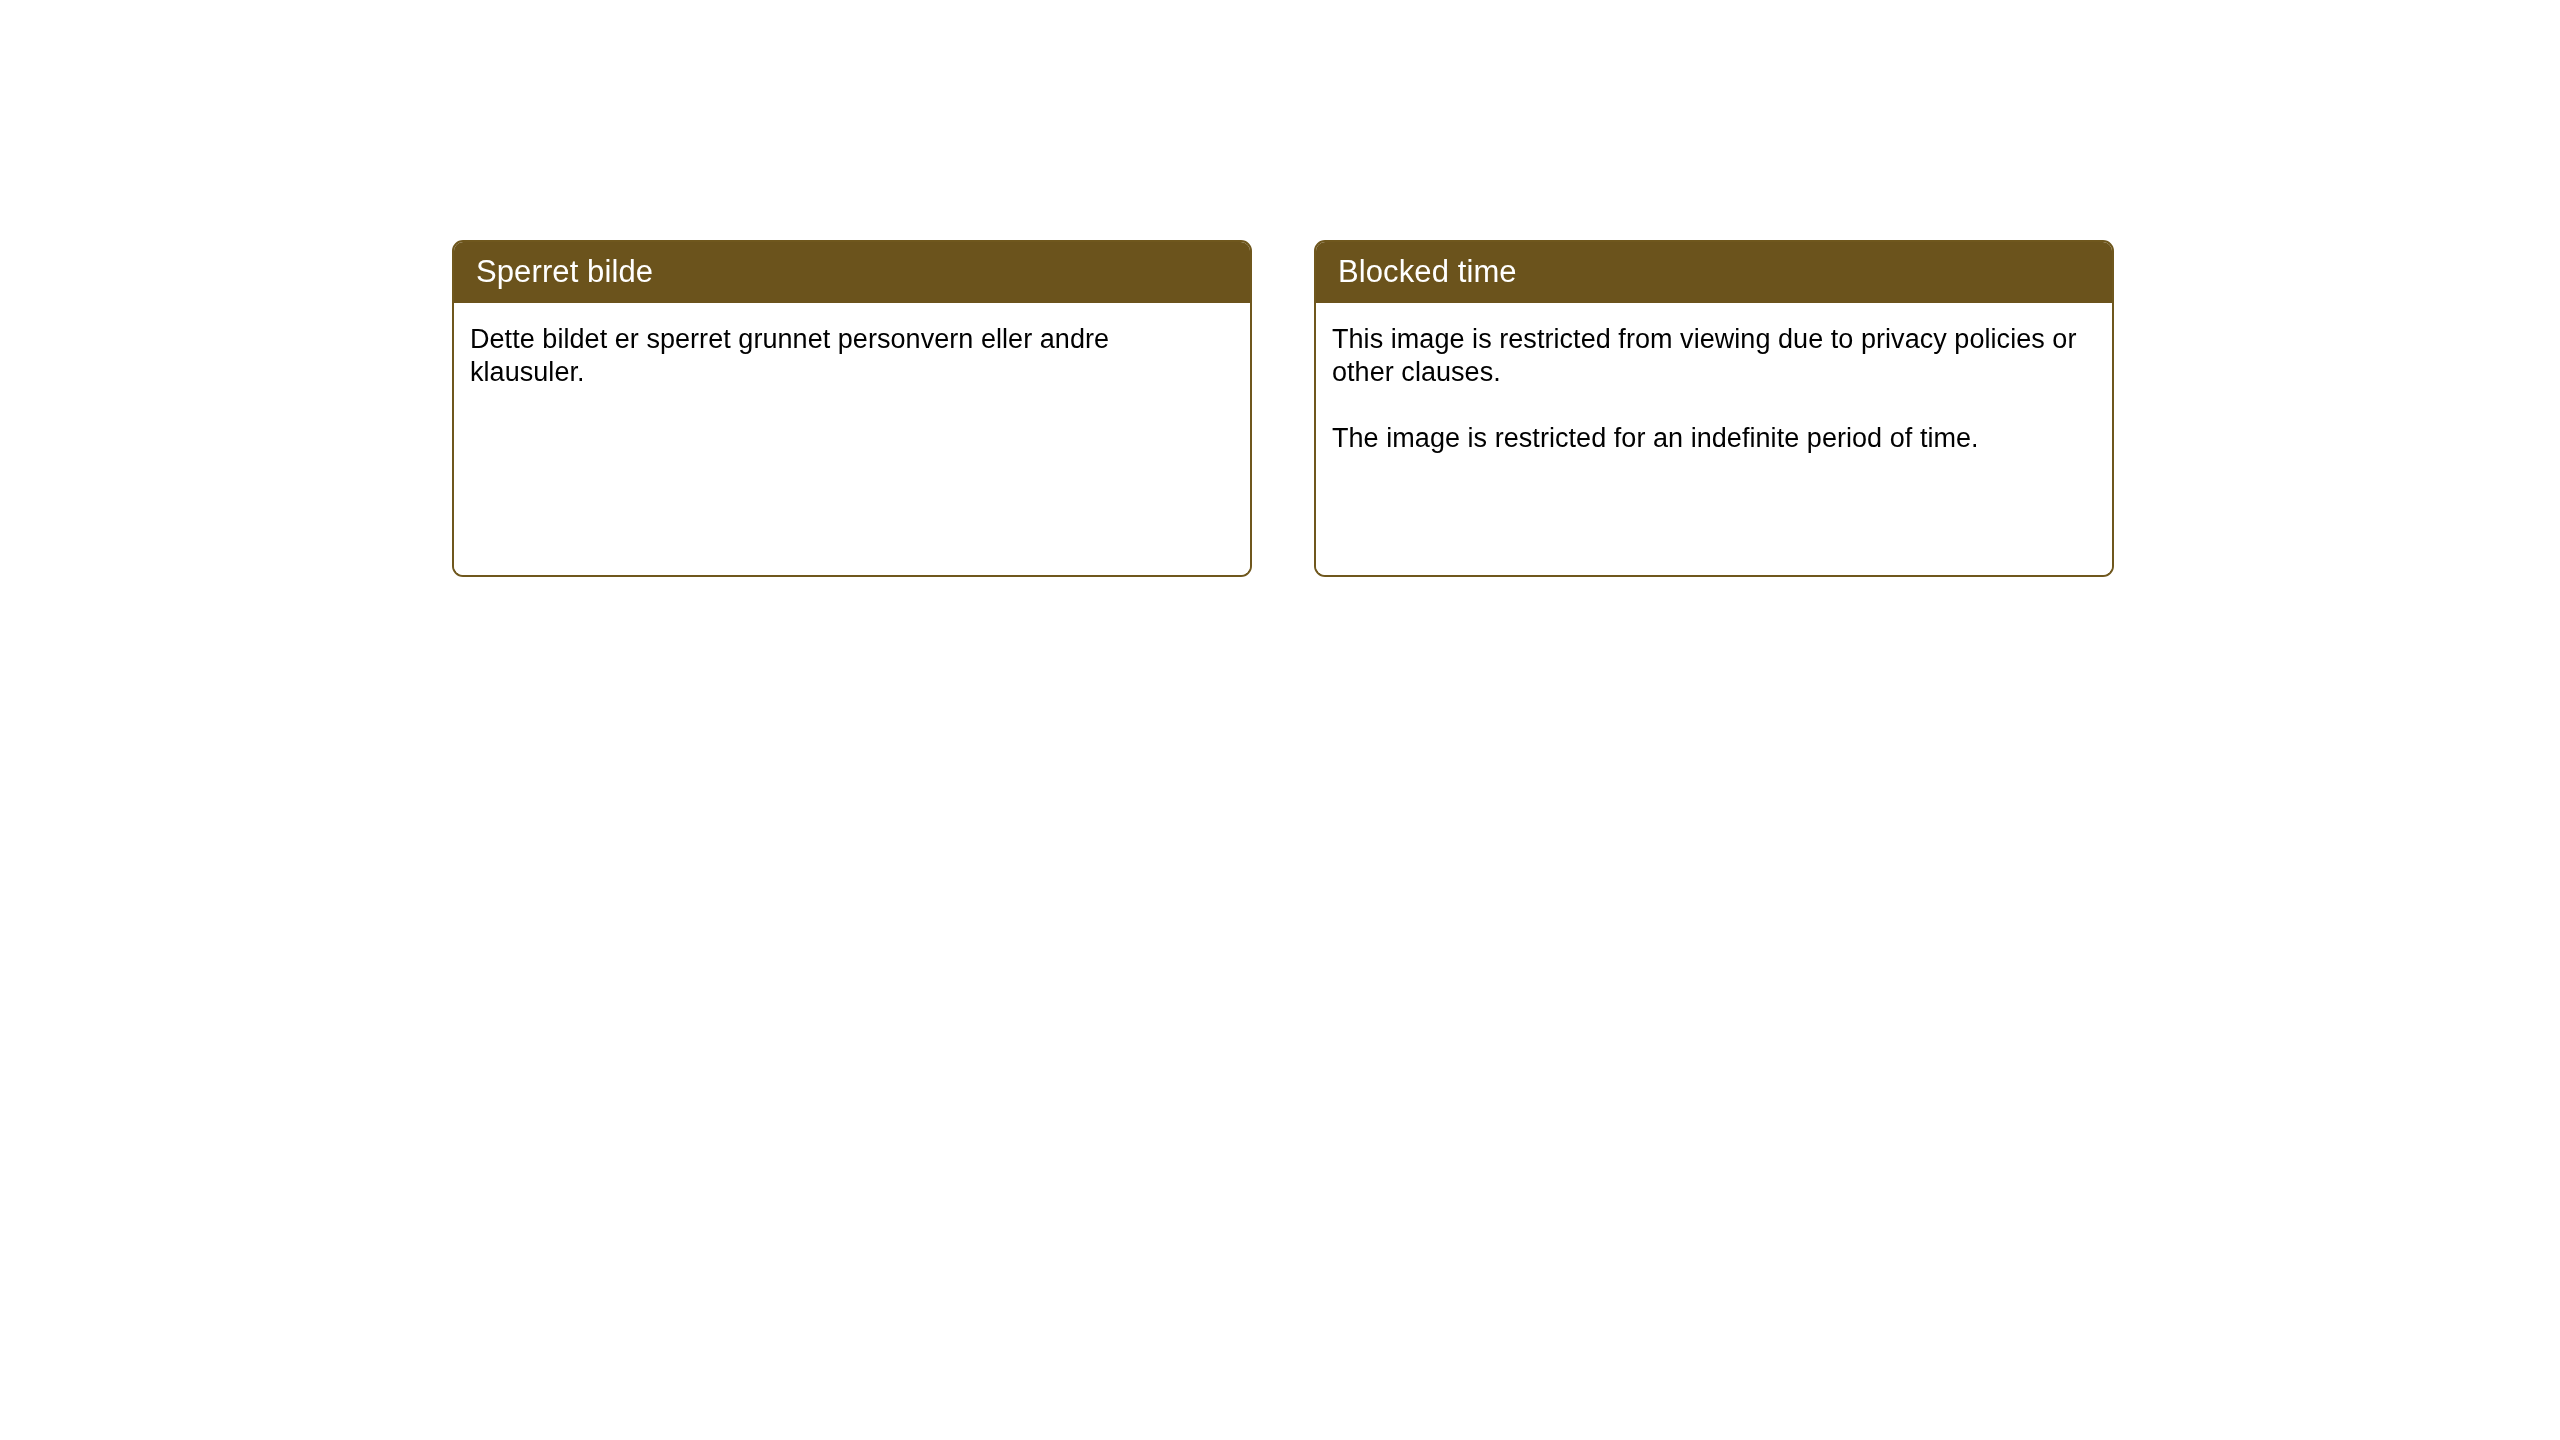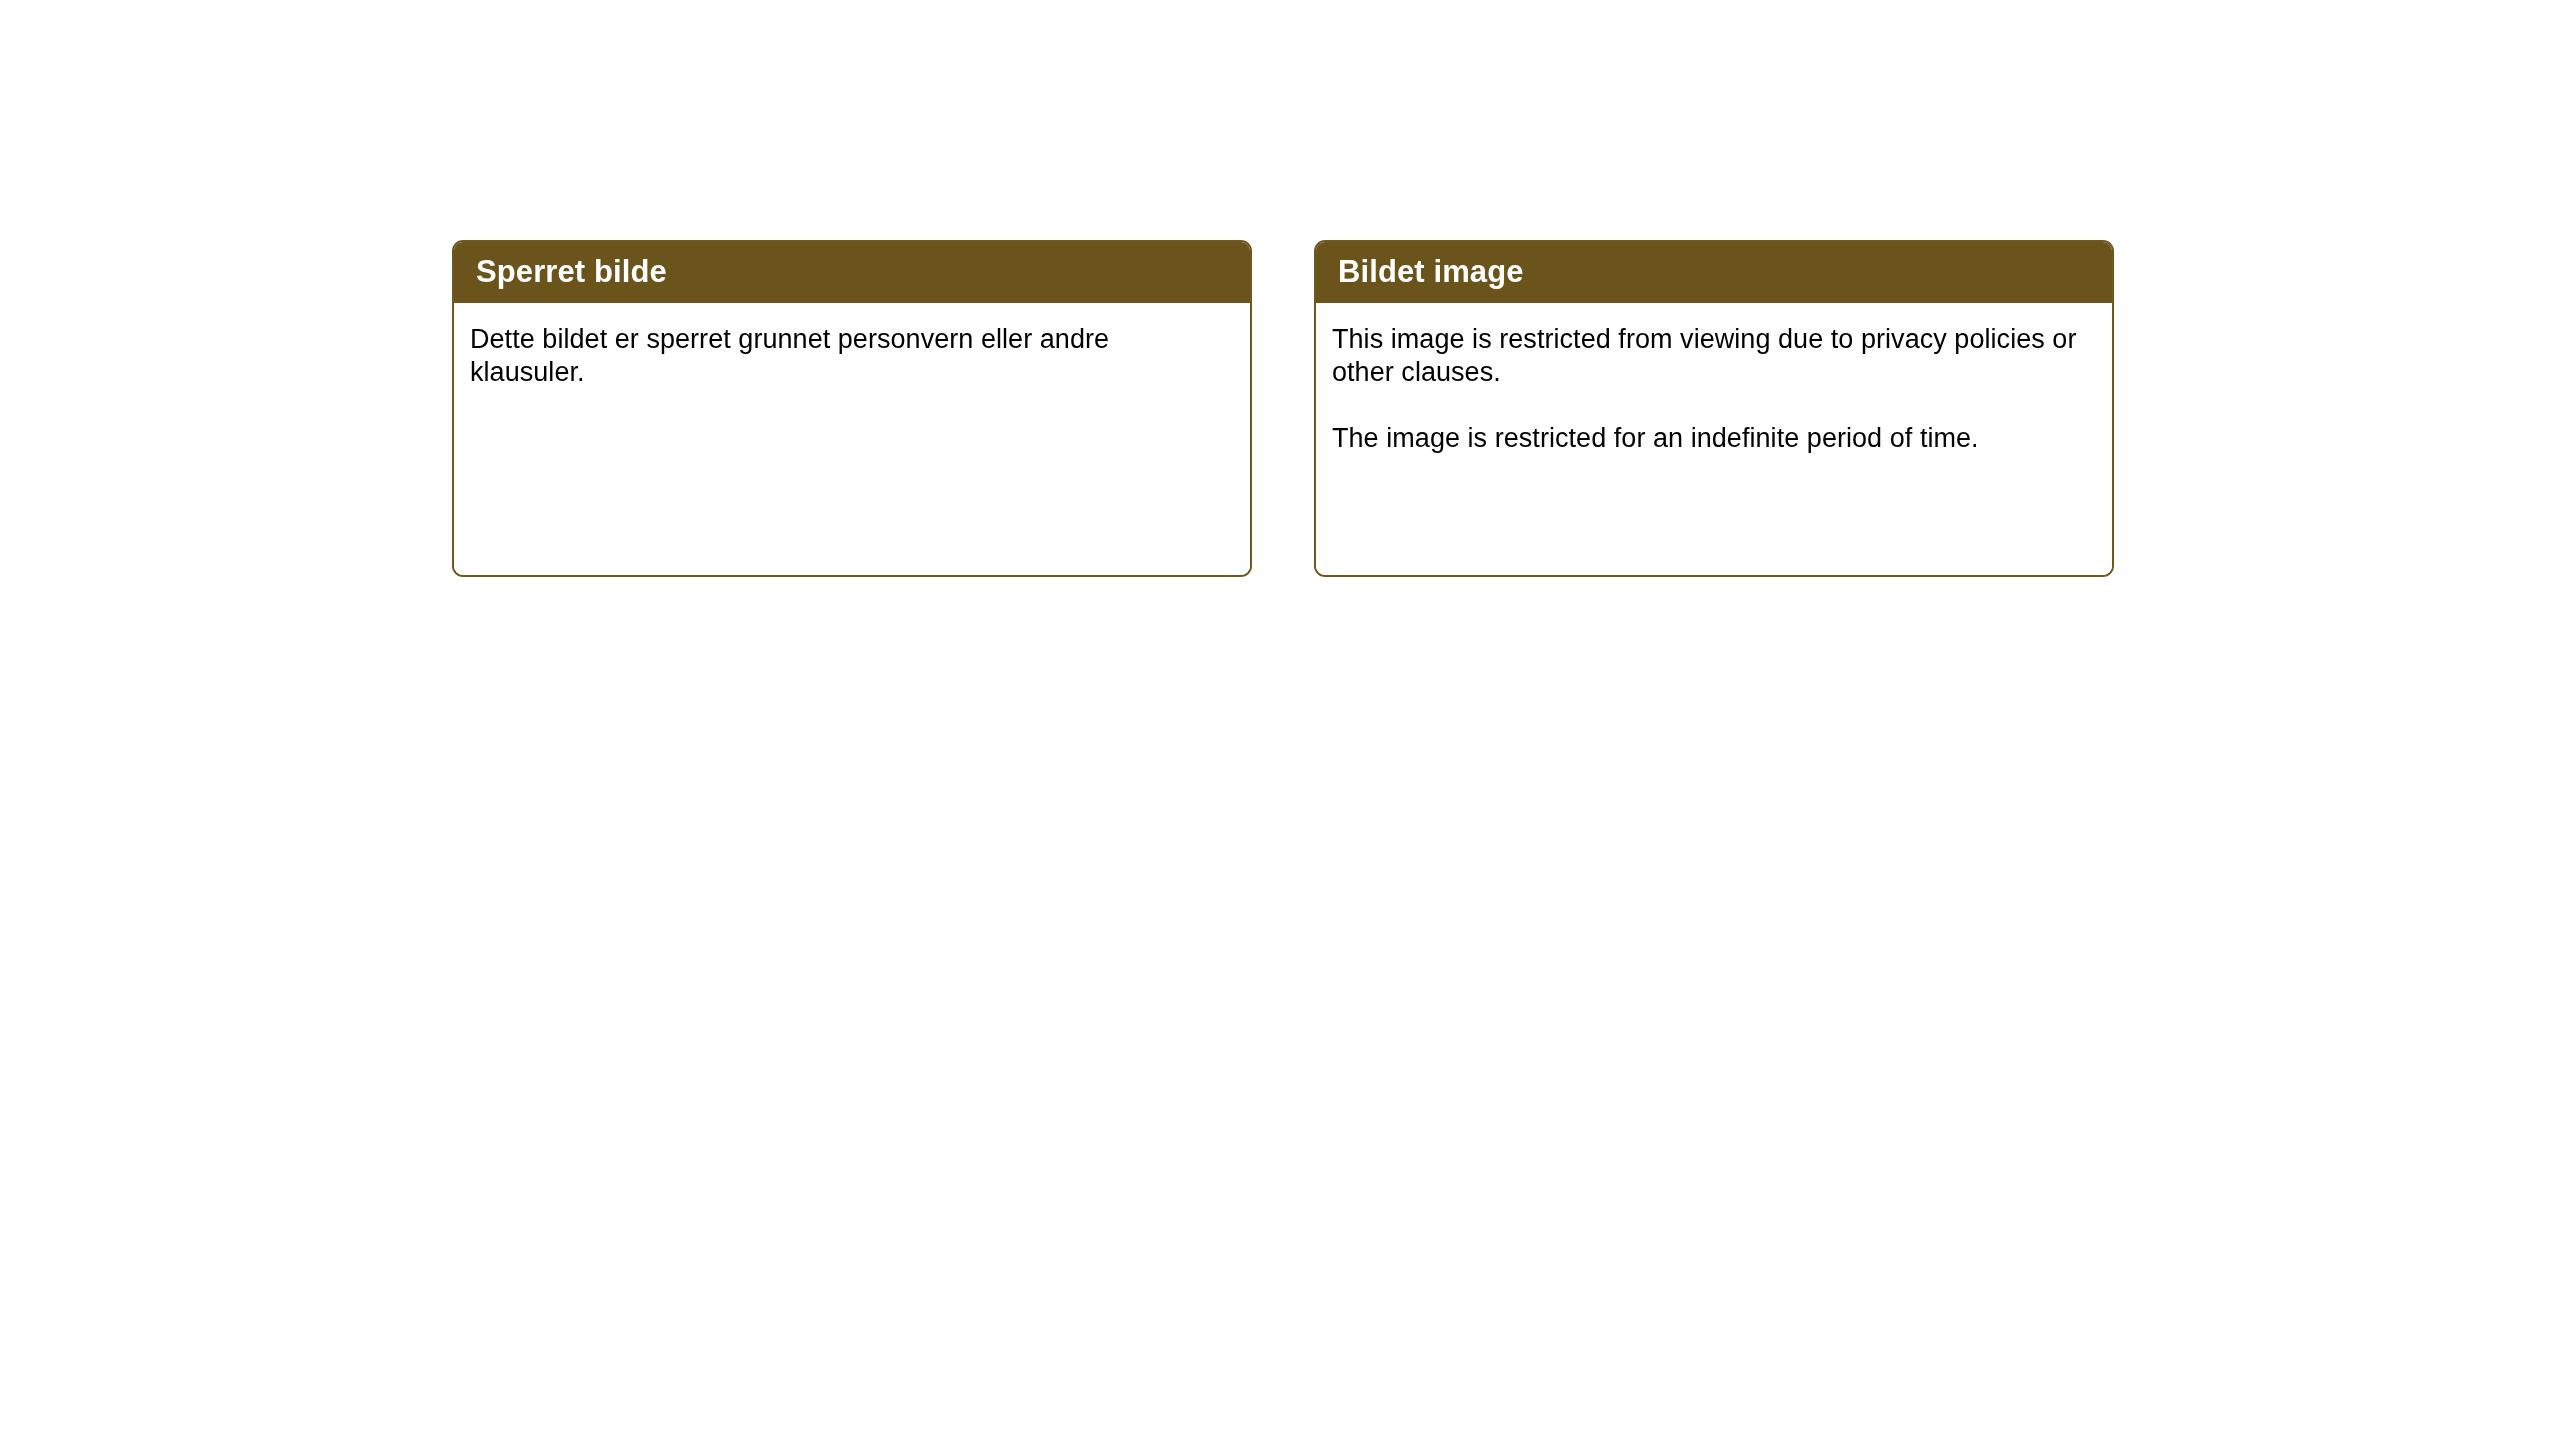--- a/index.html
+++ b/index.html
@@ -46,21 +46,21 @@
     align-items: center;
     padding: 0 0 0 24px;
     margin: -2px -2px 0 -2px;
     border-top-left-radius: 10px;
     border-top-right-radius: 10px;
   }
 
   .notice-title {
     color: #ffffff;
     font-size: 31px;
-    font-weight: 700;
+    font-weight: 400;
     letter-spacing: 0.1px;
     line-height: 1;
     white-space: nowrap;
   }
 
   .notice-body {
     flex: 1;
     box-sizing: border-box;
     padding: 20px 20px 0 16px;
     background: #ffffff;
@@ -88,21 +88,21 @@
       <span class="notice-title">Sperret bilde</span>
     </div>
     <div class="notice-body">
       <p class="notice-paragraph">Dette bildet er sperret grunnet personvern eller andre klausuler.</p>
       <div class="paragraph-gap"></div>
     </div>
   </div>
 
   <div class="notice-card">
     <div class="notice-header">
-      <span class="notice-title">Bildet image</span>
+      <span class="notice-title">Blocked time</span>
     </div>
     <div class="notice-body">
       <p class="notice-paragraph">This image is restricted from viewing due to privacy policies or other clauses.</p>
       <div class="paragraph-gap"></div>
       <p class="notice-paragraph">The image is restricted for an indefinite period of time.</p>
     </div>
   </div>
 
 </div>
 

